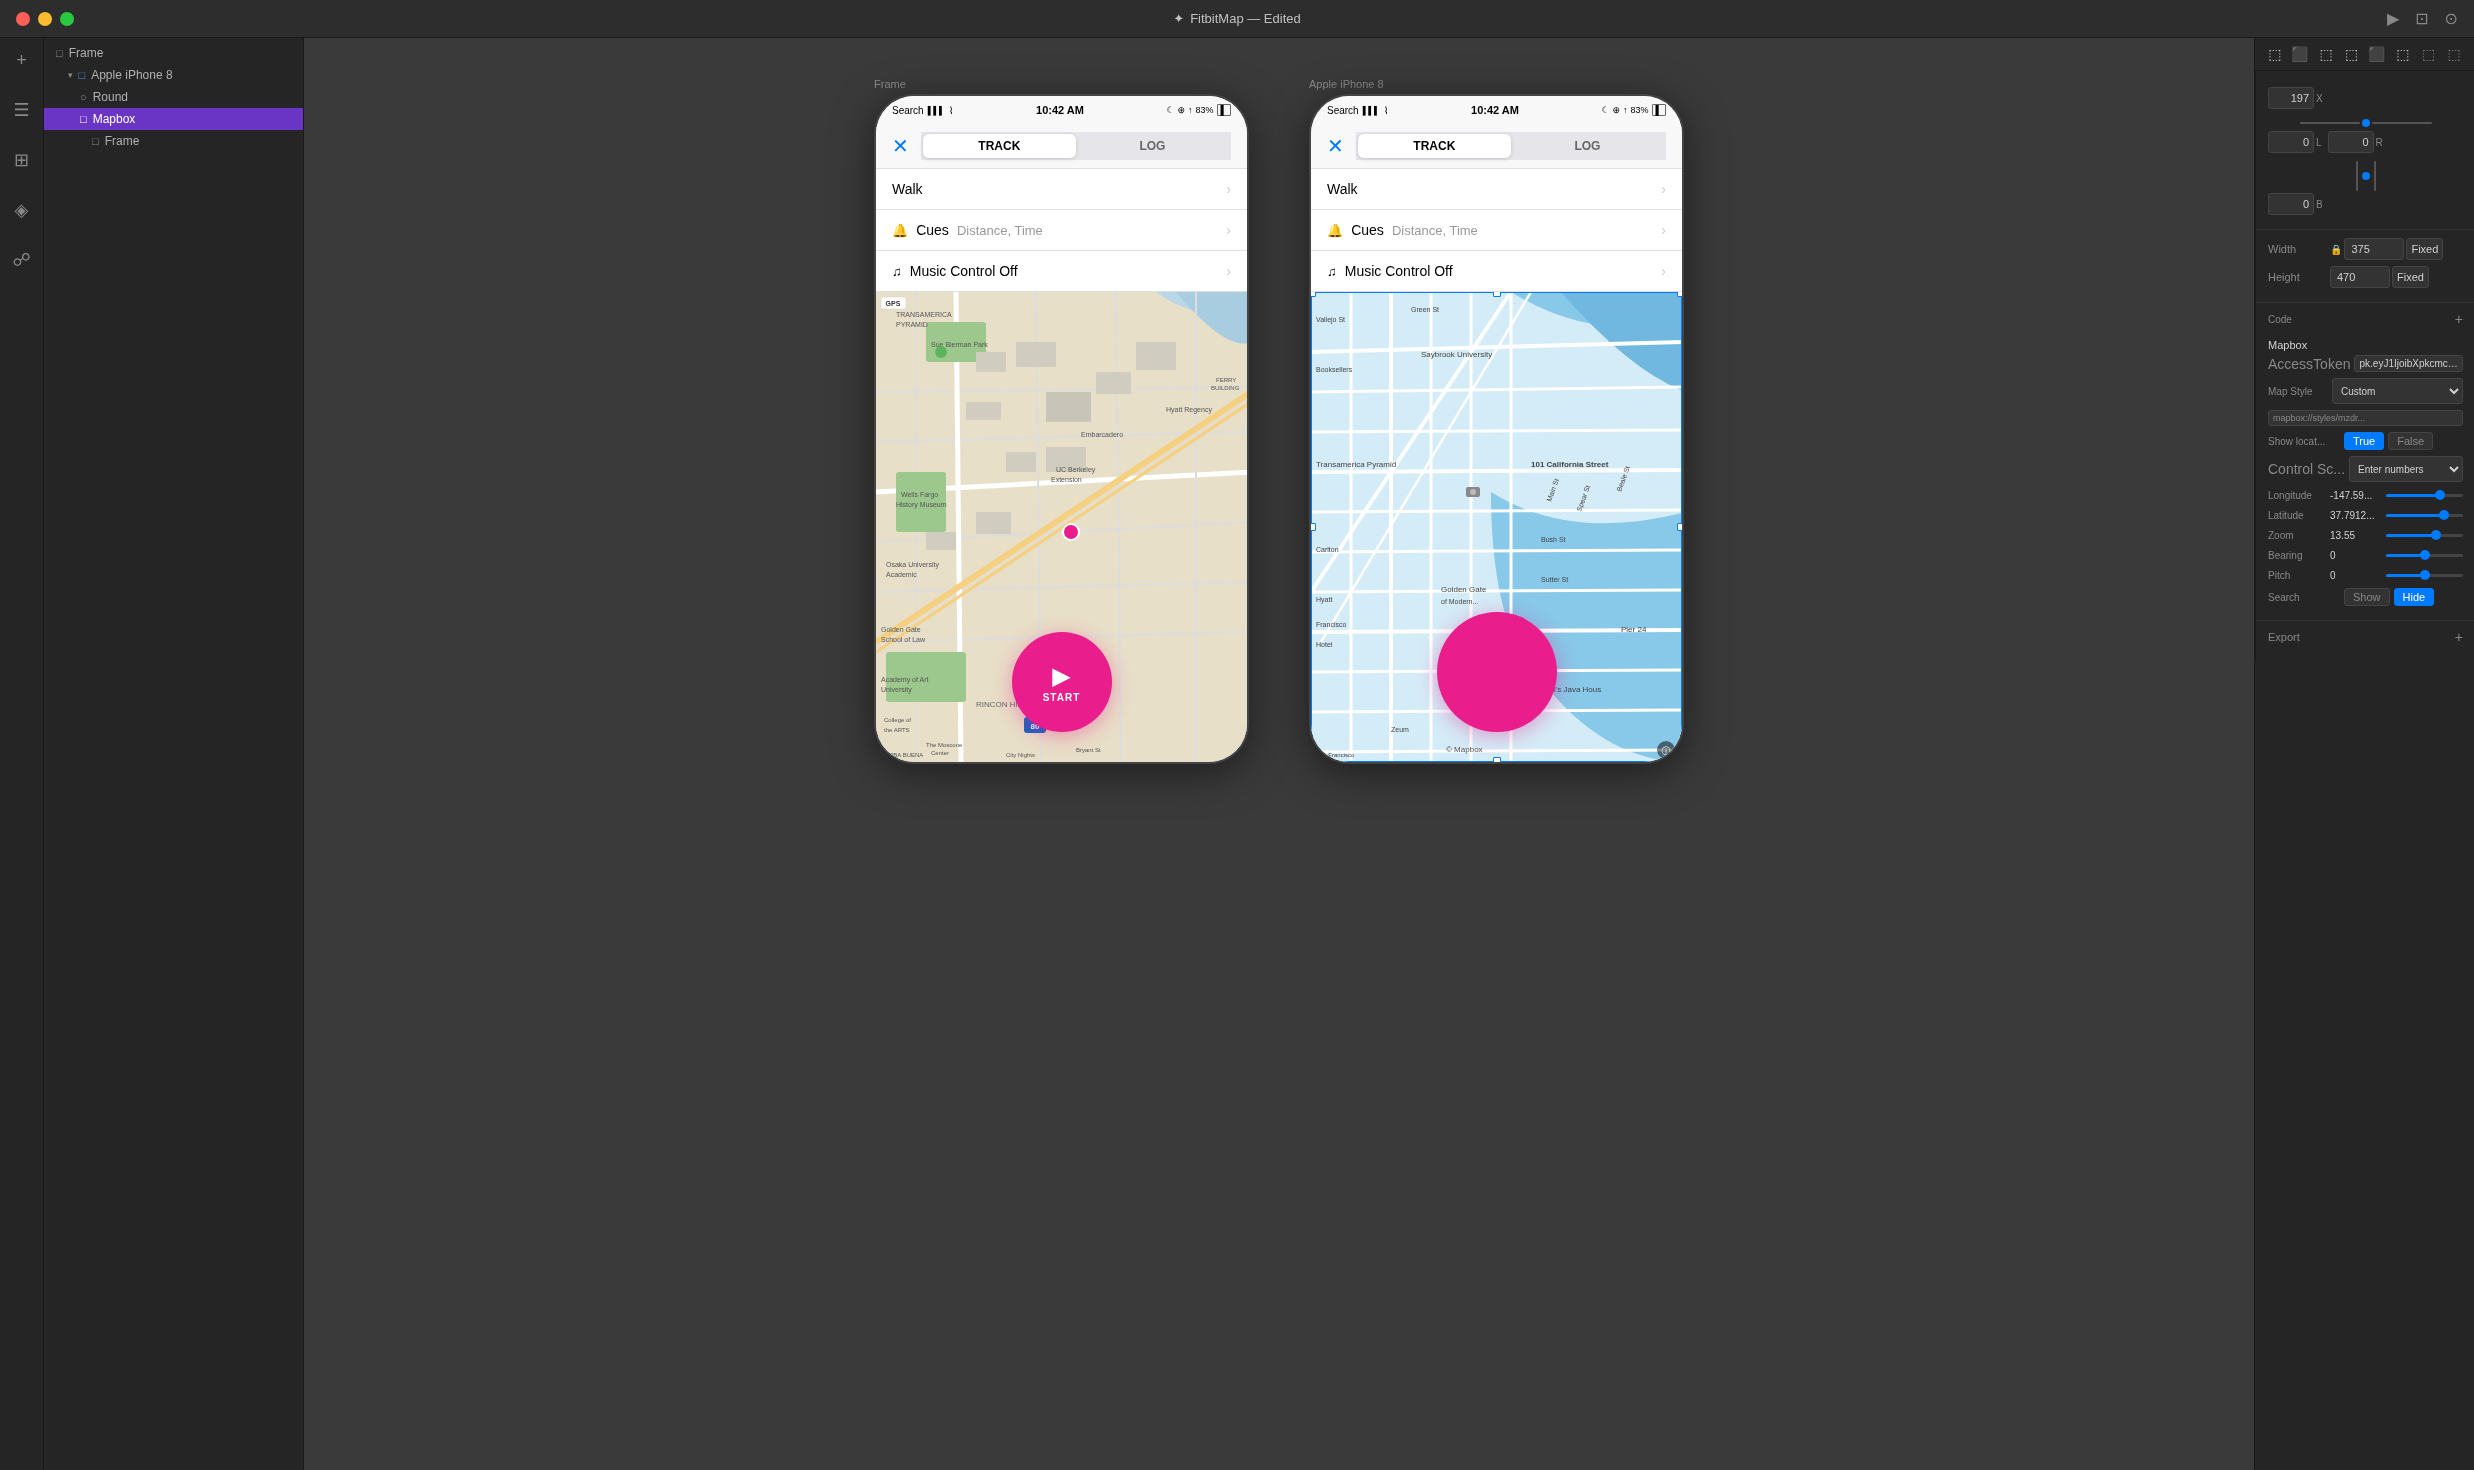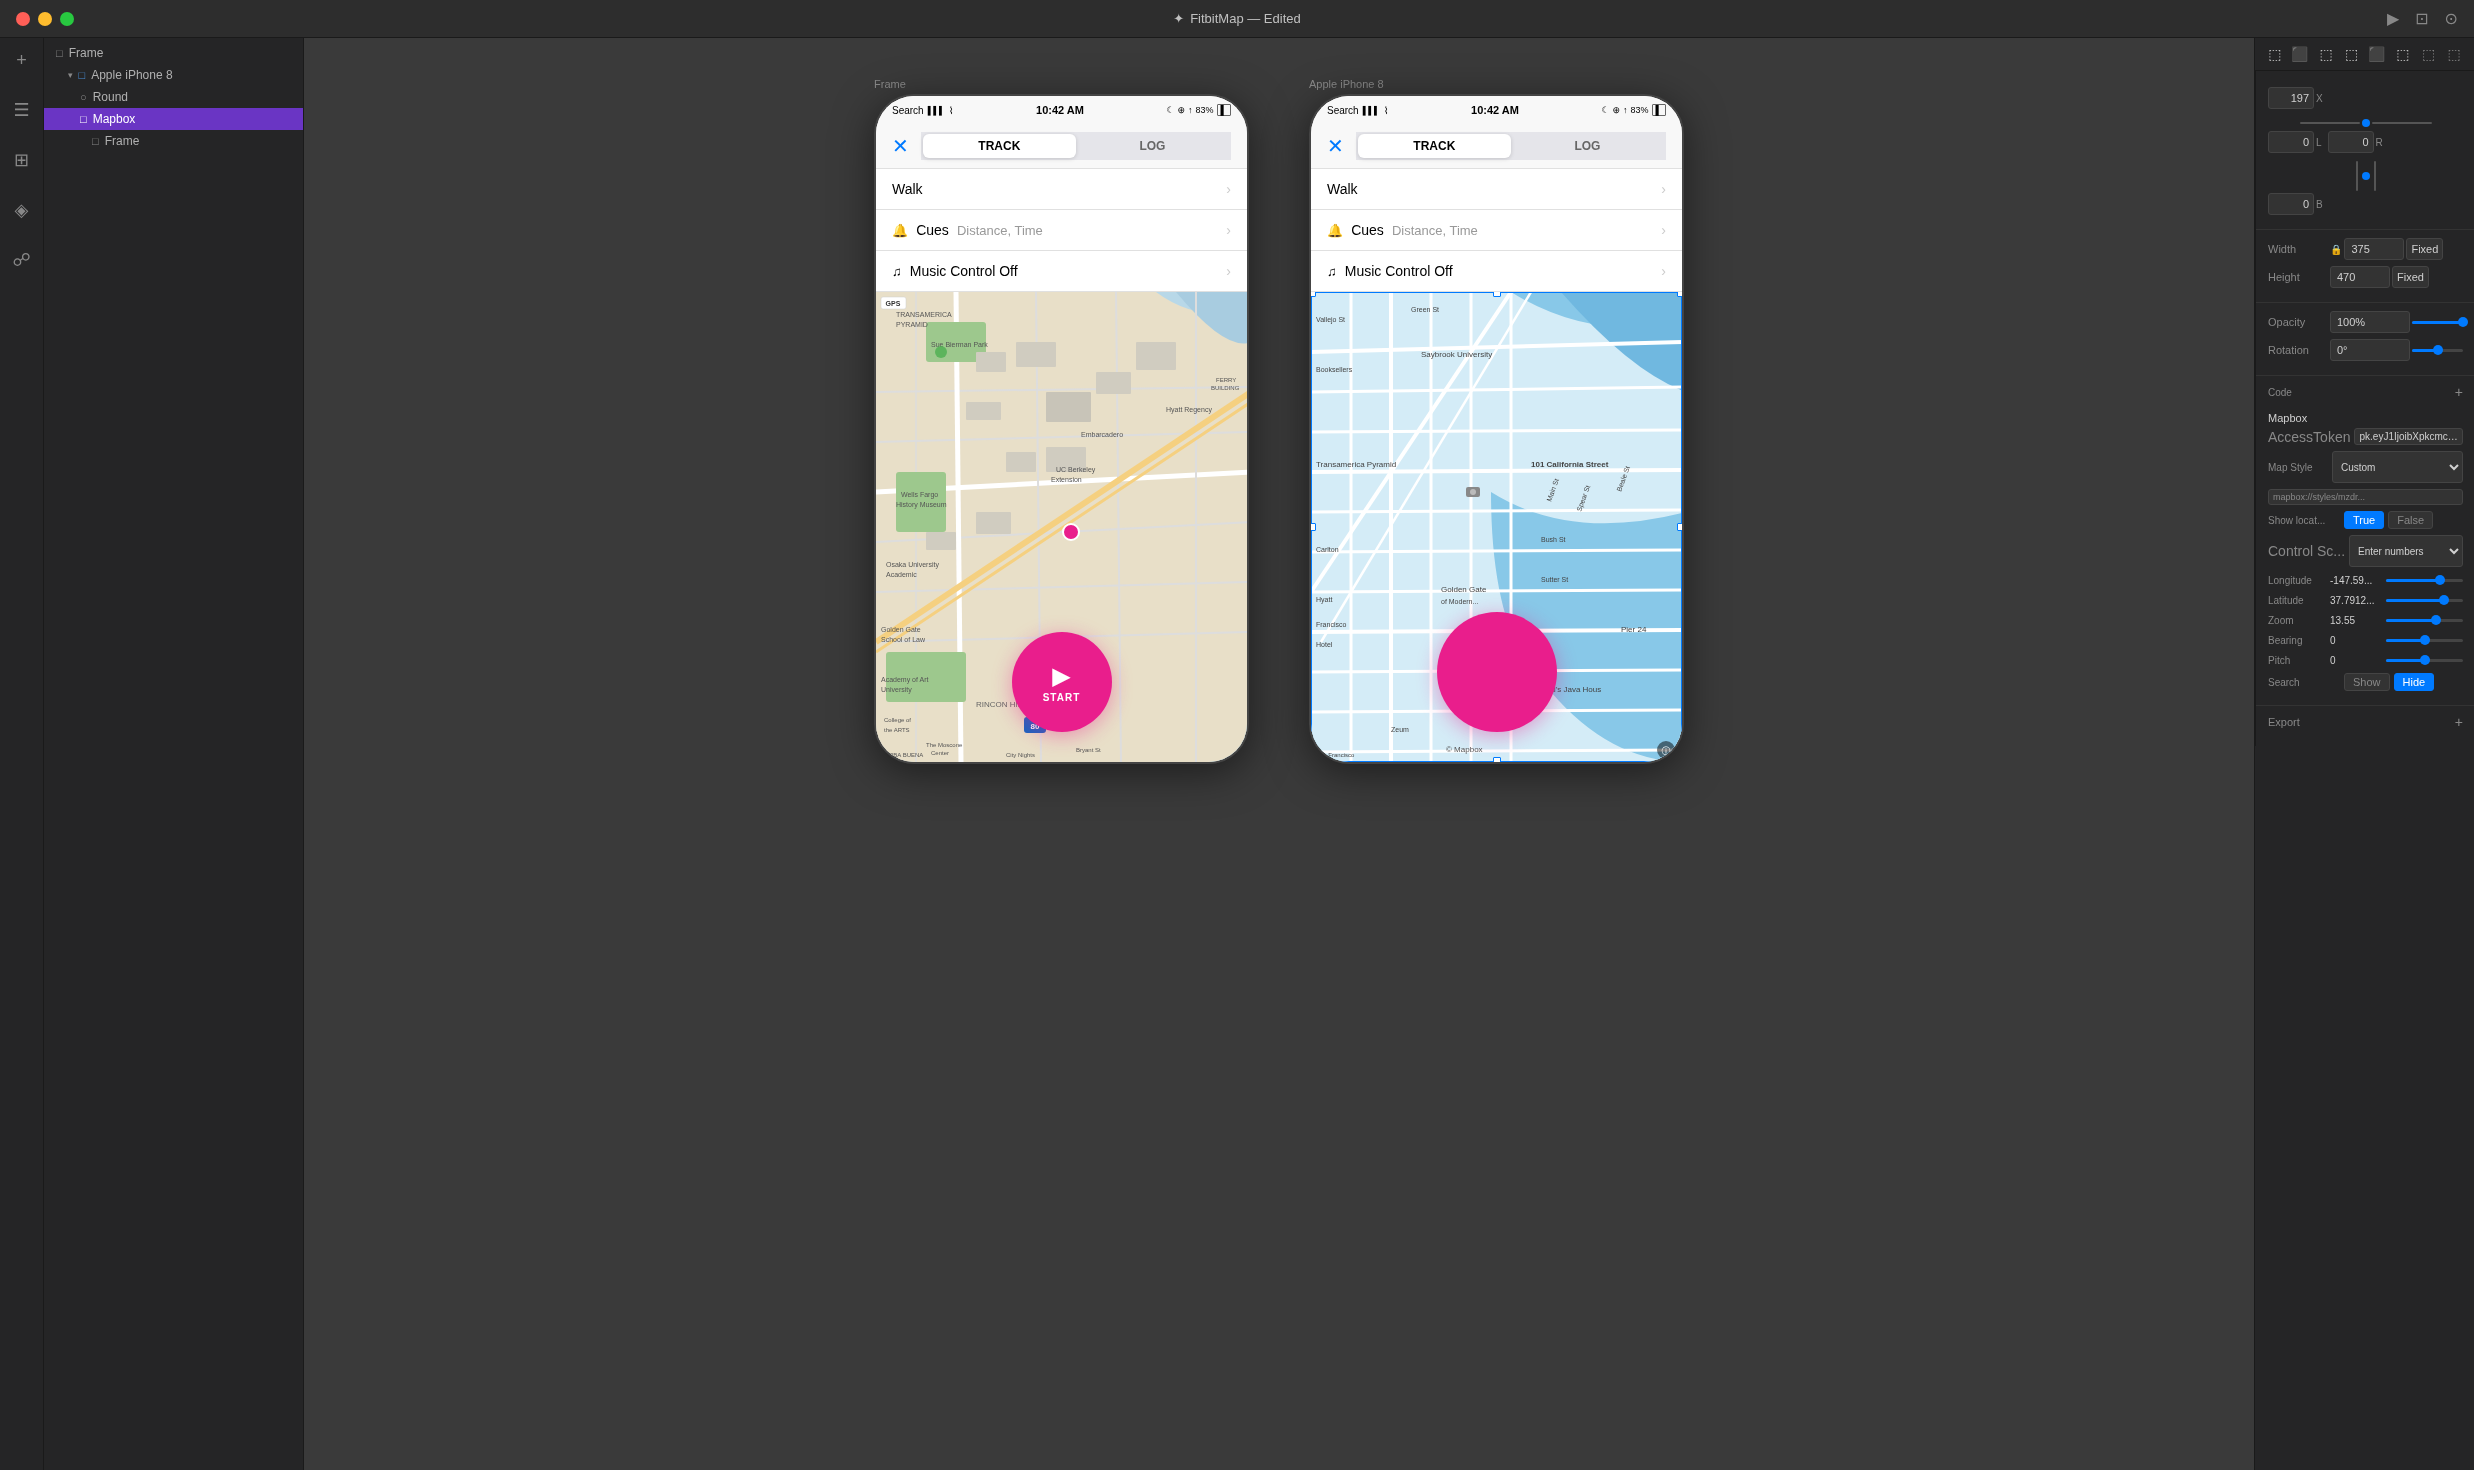--- a/index.html
+++ b/index.html
@@ -413,21 +413,21 @@
       min-width: 60px;
     }
     .map-style-select {
       flex: 1;
       background: #333;
       border: 1px solid #444;
       border-radius: 3px;
       color: #d0d0d0;
       font-size: 10px;
       padding: 2px 4px;
-      height: 32px;
+      height: 26px;
     }
 
     .mapbox-url {
       font-size: 9px;
       color: #888;
       background: #333;
       border: 1px solid #444;
       border-radius: 3px;
       padding: 2px 4px;
       width: 100%;
@@ -955,42 +955,20 @@
           <span class="prop-label">Height</span>
           <input class="prop-input prop-input-sm" value="470" style="">
           <select class="prop-select">
             <option>Fixed</option>
             <option>Fill</option>
             <option>Hug</option>
           </select>
         </div>
       </div>
 
-      <div class="prop-section">
-        <div class="prop-row">
-          <span class="prop-label">Opacity</span>
-          <input class="prop-input prop-input-md" value="100%" style="">
-          <div class="slider-container">
-            <div class="slider-track">
-              <div class="slider-fill-blue" style="width:100%;"></div>
-            </div>
-            <div class="slider-thumb-dot" style="left:100%;"></div>
-          </div>
-        </div>
-        <div class="prop-row">
-          <span class="prop-label">Rotation</span>
-          <input class="prop-input prop-input-md" value="0°" style="">
-          <div class="slider-container">
-            <div class="slider-track">
-              <div class="slider-fill-blue" style="width:50%;"></div>
-            </div>
-            <div class="slider-thumb-dot" style="left:50%;"></div>
-          </div>
-        </div>
-      </div>
 
       <div class="prop-section">
         <div class="prop-title-row">
           <span class="prop-section-title">Code</span>
           <span class="prop-plus">+</span>
         </div>
         <div class="code-label">Mapbox</div>
 
         <div class="access-token-row">
           <span class="access-token-label">AccessToken</span>

